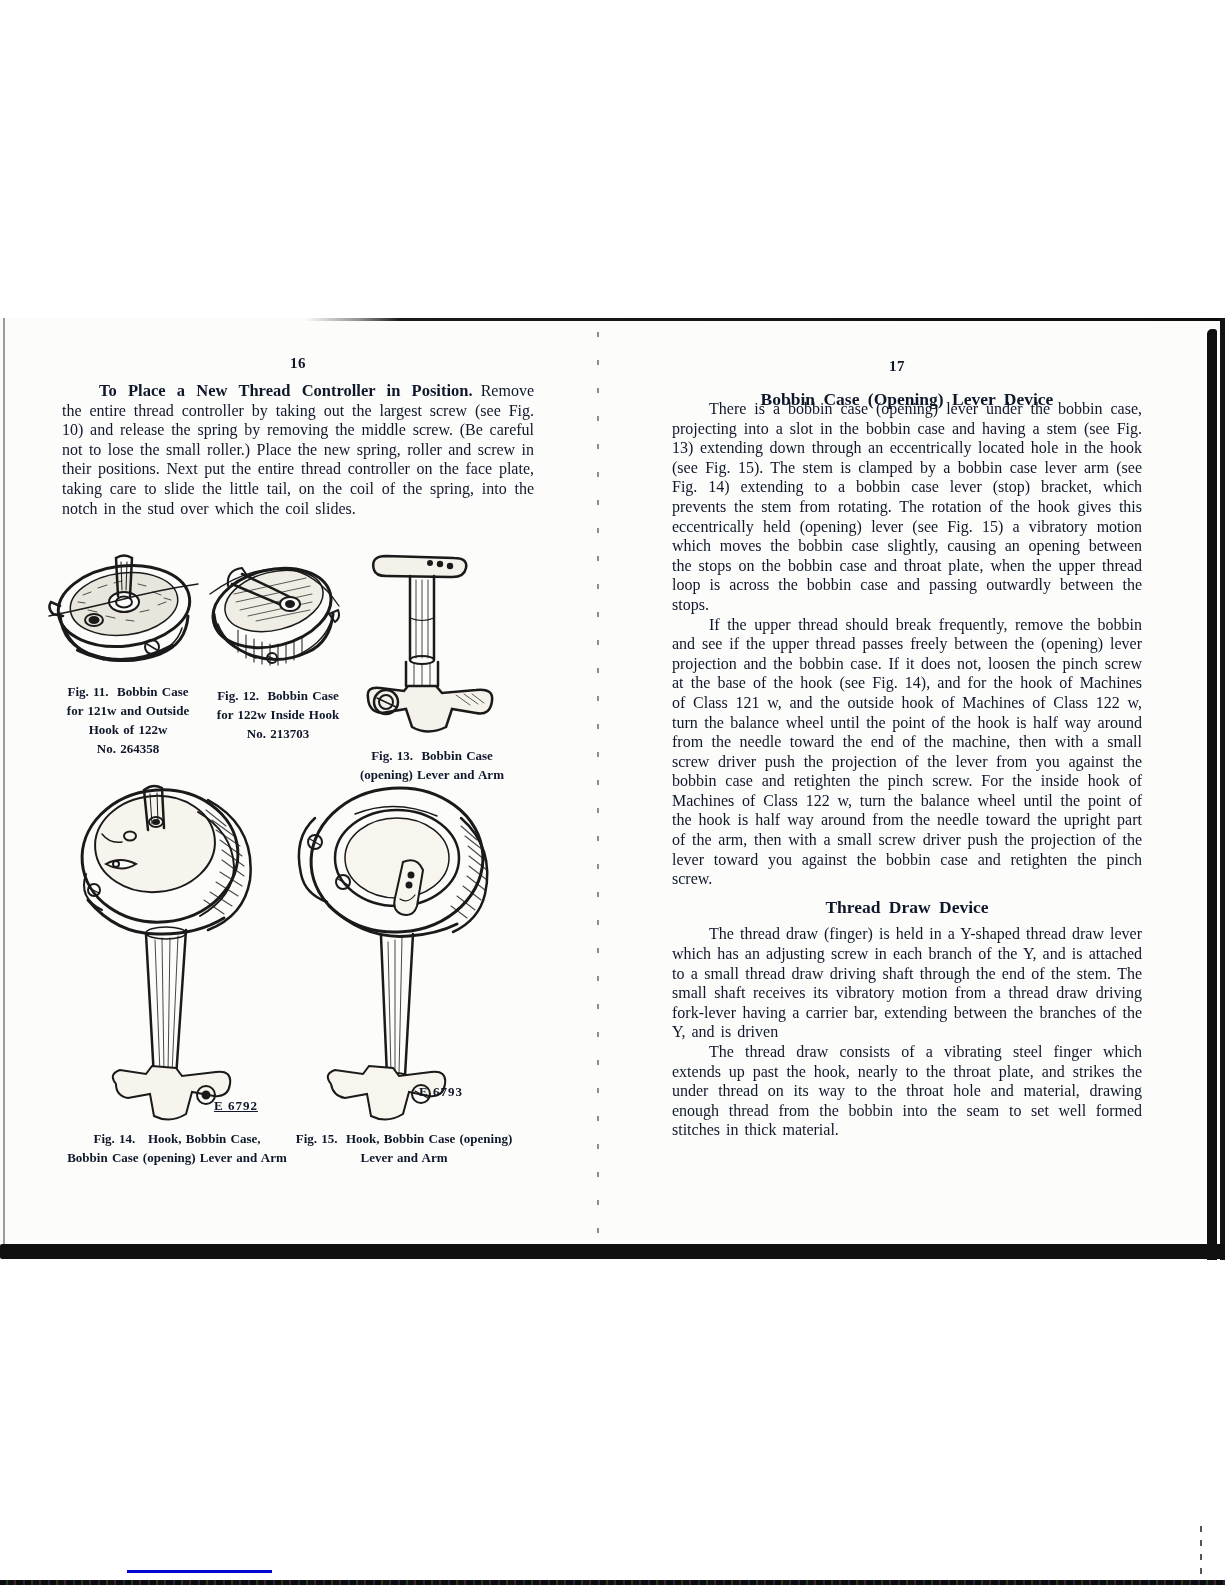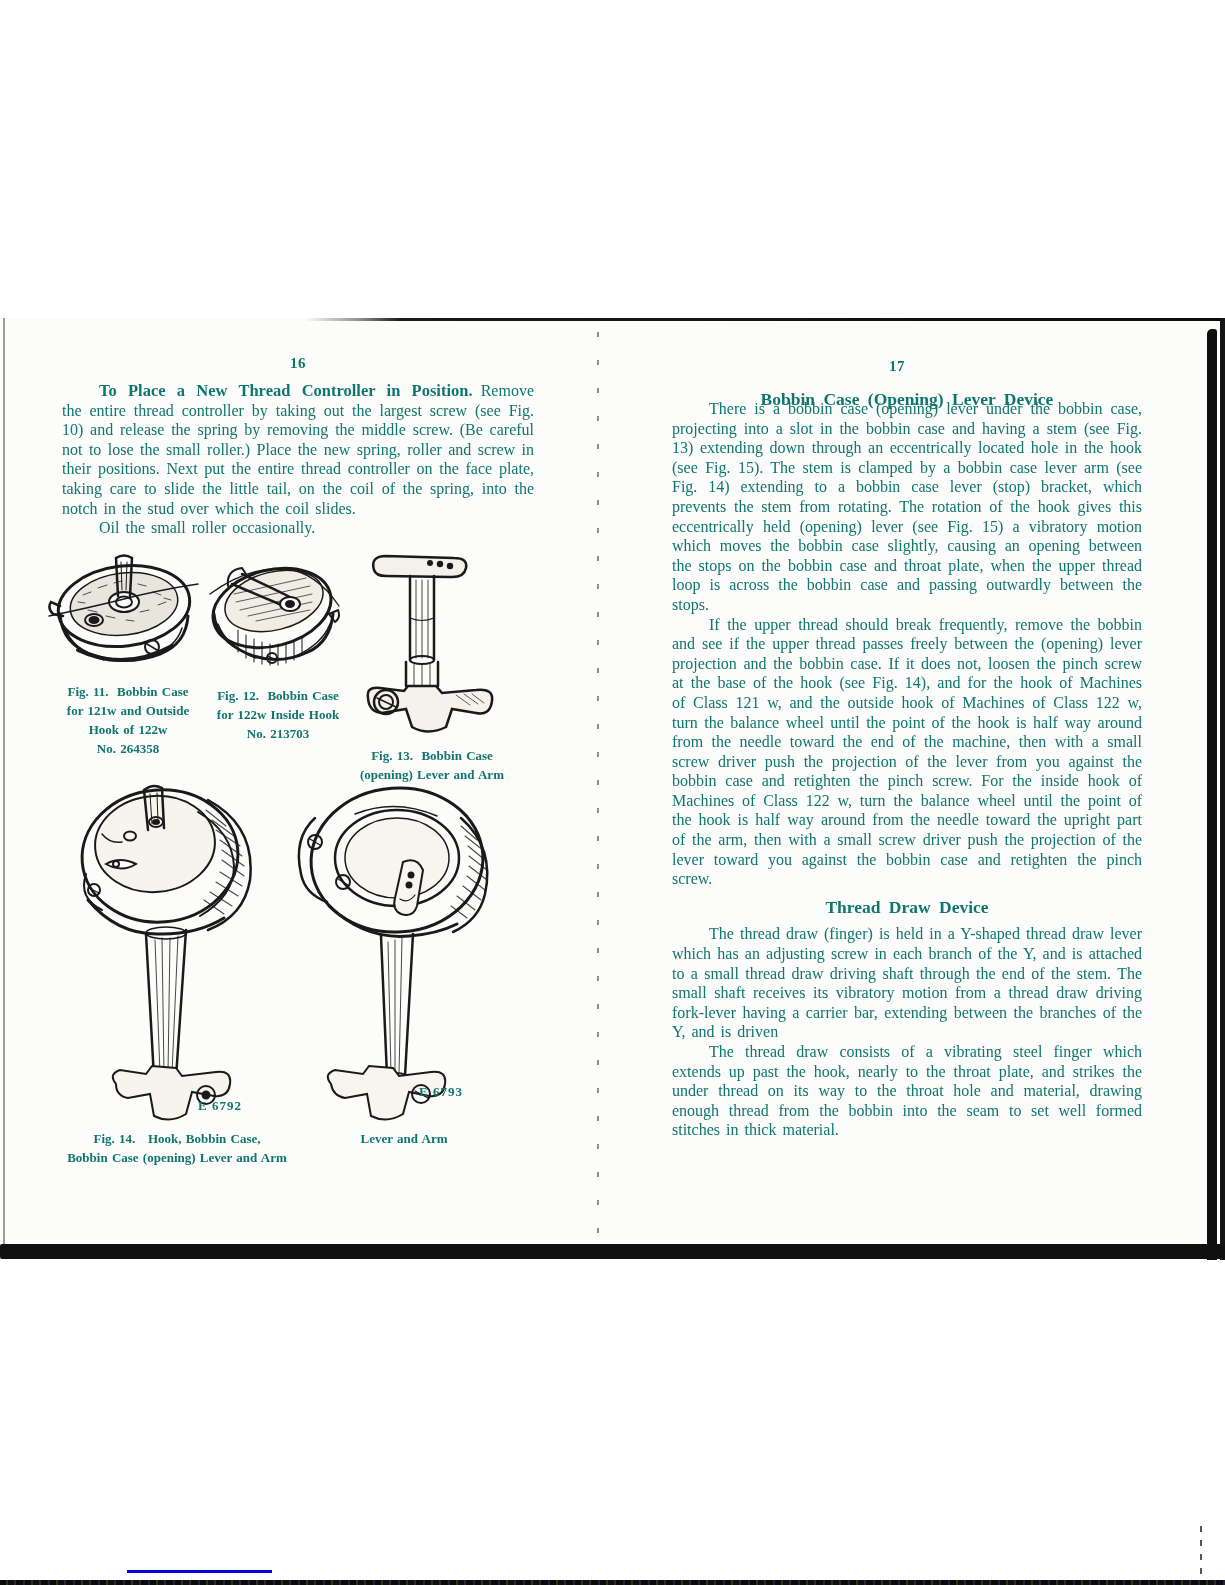--- a/index.html
+++ b/index.html
@@ -1,18 +1,18 @@
 <!DOCTYPE html>
 <html><head>
 <meta charset="utf-8">
 <style>
   html,body { margin:0; padding:0; background:#ffffff; }
   .shot {
     position:relative; width:1225px; height:1585px; background:#ffffff;
-    font-family:"Liberation Serif","DejaVu Serif",serif; color:#0f766e; overflow:hidden;
+    font-family:"Liberation Serif","DejaVu Serif",serif; color:#0f172a; overflow:hidden;
   }
   .scan-bg { position:absolute; left:0; top:318px; width:1225px; height:942px; background:#fcfcfa; }
 
   
   .edge-left   { position:absolute; left:3px;    top:318px;  width:2px;   height:926px; background:#9c9c9c; }
   .edge-top    { position:absolute; left:305px;  top:318px;  width:919px; height:3px;
                  background:linear-gradient(to right, rgba(70,70,70,0) 0px, rgba(70,70,70,.6) 55px, #1a1a1a 95px, #0d0d0d 100%); }
   .edge-right-bar   { position:absolute; left:1207px; top:329px; width:10px; height:931px; background:#0f0f0f; border-radius:5px 3px 0 0; }
   .edge-right-strip { position:absolute; left:1220px; top:318px; width:5px;  height:942px; background:#141414; }
   .edge-bottom { position:absolute; left:0; top:1244px; width:1225px; height:15px; background:#101010; border-radius:2px; }
@@ -51,21 +51,20 @@
   <div class="edge-bottom"></div>
   <div class="fold-line"></div>
   <div class="edge-right-dash"></div>
   <div class="blue-underline"></div>
   <div class="noise-strip"></div>
 
   <div class="abs pagenum" style="left:62px; top:355px; width:472px;">16</div>
 
   <div class="abs body-text" style="left:62px; top:381px; width:472px;">
     <p><span class="lead">To Place a New Thread Controller in Position.</span> <span>Remove the entire thread controller by taking out the largest screw (see Fig. 10) and release the spring by removing the middle screw. (Be careful not to lose the small roller.) Place the new spring, roller and screw in their positions. Next put the entire thread controller on the face plate, taking care to slide the little tail, on the coil of the spring, into the notch in the stud over which the coil slides.</span></p>
-    <p class="para-oil">Oil the small roller occasionally.</p>
   </div>
 
   <figure style="left:48px; top:550px; width:160px;">
     <svg width="152" height="128" viewBox="0 0 152 128">
       <g fill="none" stroke="#1a1a1a" stroke-width="2" stroke-linecap="round">
         <ellipse cx="76" cy="56" rx="66" ry="40" transform="rotate(-7 76 56)" stroke-width="3"></ellipse>
         <path d="M12 64 Q14 96 48 106 Q80 116 112 104 Q138 94 140 66" stroke-width="3"></path>
         <path d="M16 76 Q24 100 56 110 M134 78 Q128 98 100 108" stroke-width="1.5"></path>
         <ellipse cx="76" cy="54" rx="54" ry="31" transform="rotate(-7 76 54)" fill="#e7e5dc" stroke-width="1.5"></ellipse>
         <g stroke-width="1" opacity=".75">
@@ -180,21 +179,21 @@
         <ellipse cx="108" cy="155" rx="20" ry="6" stroke-width="1.5"></ellipse>
         <g stroke-width="1" opacity=".8">
           <path d="M97 162 L102 296 M104 160 L106 296 M112 160 L110 296 M120 158 L114 296"></path>
         </g>
         <ellipse cx="107" cy="300" rx="13" ry="5"></ellipse>
         <path d="M58 306 Q50 296 62 292 L88 296 L94 288 L118 290 L124 298 L158 294 Q174 292 172 306 Q170 320 156 318 L134 314 L128 336 Q112 346 96 338 L92 316 L70 320 Q58 318 58 306 Z" fill="#f6f4ec"></path>
         <circle cx="148" cy="317" r="9"></circle>
         <circle cx="148" cy="317" r="3.5" fill="#1a1a1a"></circle>
       </g>
     </svg>
-    <span class="efig" style="left:140px; top:320px;">E 6792</span>
+    <span class="efig" style="left:156px; top:320px;text-decoration:underline;">E 6792</span>
     <figcaption style="margin-top:2px;">
       <div>Fig. 14.&nbsp;&nbsp; Hook, Bobbin Case,</div>
       <div>Bobbin Case (opening) Lever and Arm</div>
     </figcaption>
   </figure>
 
   <figure style="left:285px; top:778px; width:238px;">
     <svg width="238" height="345" viewBox="0 0 238 345">
       <g fill="none" stroke="#1a1a1a" stroke-width="2" stroke-linecap="round">
         <ellipse cx="112" cy="82" rx="86" ry="72" transform="rotate(-4 112 82)" stroke-width="3"></ellipse>
@@ -220,20 +219,21 @@
           <path d="M103 164 L106 296 M110 162 L110 296 M117 160 L114 296"></path>
         </g>
         <ellipse cx="111" cy="300" rx="13" ry="5"></ellipse>
         <path d="M46 306 Q38 296 50 292 L78 296 L84 288 L108 290 L114 298 L146 294 Q162 292 160 306 Q158 320 144 318 L124 314 L118 336 Q102 346 86 338 L82 316 L60 320 Q48 318 46 306 Z" fill="#f7f5ee"></path>
         <circle cx="136" cy="316" r="9"></circle>
         <path d="M130 313 l13 7" stroke-width="1.3"></path>
       </g>
     </svg>
     <span class="efig" style="left:134px; top:306px;">E 6793</span>
     <figcaption style="margin-top:2px;">
+      <div>Fig. 15.&nbsp; Hook, Bobbin Case (opening)</div>
       <div>Lever and Arm</div>
     </figcaption>
   </figure>
 
   <div class="abs pagenum" style="left:672px; top:358px; width:450px;">17</div>
 
   <div class="abs center-head" style="left:672px; top:389px; width:470px;">Bobbin Case (Opening) Lever Device</div>
 
   <div class="abs body-text" style="left:672px; top:399px; width:470px;">
     <p>There is a bobbin case (opening) lever under the bobbin case, projecting into a slot in the bobbin case and having a stem (see Fig. 13) extending down through an eccentrically located hole in the hook (see Fig. 15). The stem is clamped by a bobbin case lever arm (see Fig. 14) extending to a bobbin case lever (stop) bracket, which prevents the stem from rotating. The rotation of the hook gives this eccentrically held (opening) lever (see Fig. 15) a vibratory motion which moves the bobbin case slightly, causing an opening between the stops on the bobbin case and throat plate, when the upper thread loop is across the bobbin case and passing outwardly between the stops.</p>

